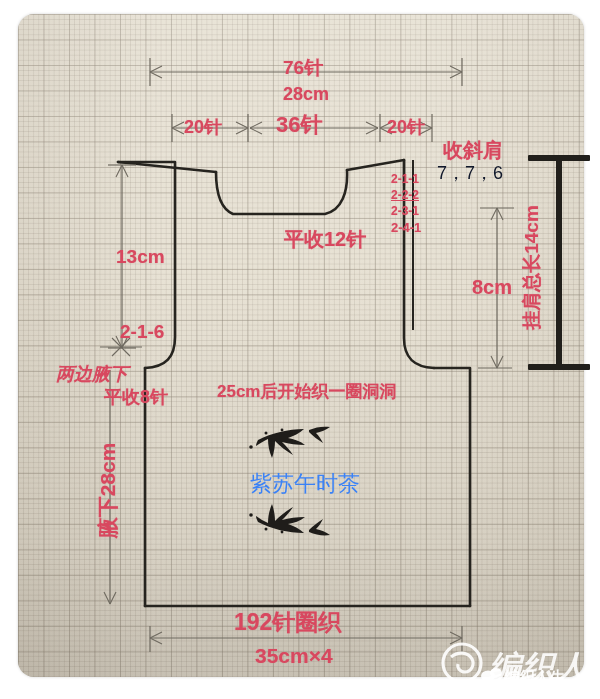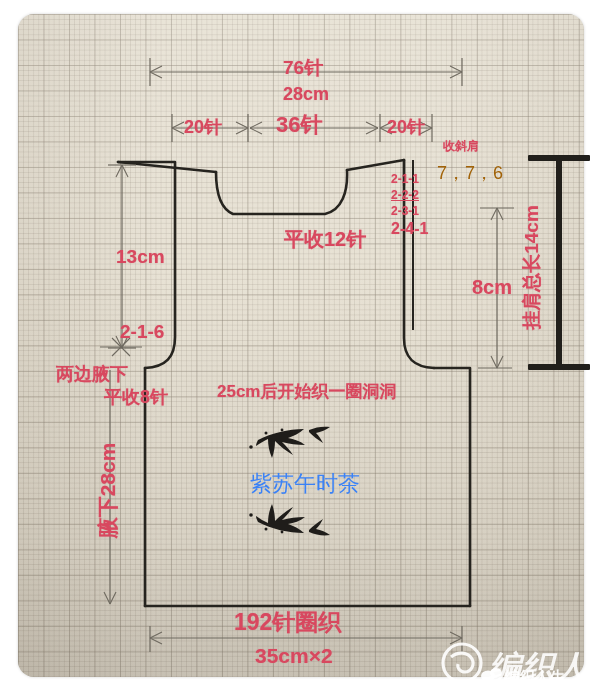--- a/index.html
+++ b/index.html
@@ -64,21 +64,21 @@
   .txt {
     position: absolute;
     white-space: nowrap;
     line-height: 1;
   }
   .red {
     color: #d8485f;
     font-weight: bold;
     text-shadow: 0 0 1px rgba(216,72,95,0.45);
   }
-  .dark { color: #a16207; }
+  .dark { color: #0f172a; }
   .vert {
     transform-origin: 50% 50%;
   }
   .wm {
     position: absolute;
     color: rgba(255,255,255,0.88);
     font-weight: bold;
     white-space: nowrap;
   }
 </style>
@@ -176,48 +176,48 @@
     </g>
   </svg>
 
   <div class="txt red" style="left:283px; top:58px; font-size:19px;">76针</div>
   <div class="txt red" style="left:283px; top:85px; font-size:18px;">28cm</div>
 
   <div class="txt red" style="left:184px; top:118px; font-size:18px;">20针</div>
   <div class="txt red" style="left:276px; top:114px; font-size:22px;">36针</div>
   <div class="txt red" style="left:387px; top:118px; font-size:18px;">20针</div>
 
-  <div class="txt red" style="left:443px; top:140px; font-size:12px;">收斜肩</div>
+  <div class="txt red" style="left:443px; top:140px; font-size:20px;">收斜肩</div>
   <div class="txt dark" style="left:437px; top:164px; font-size:18px;">7，7，6</div>
 
   <div class="txt red" style="left:391px; top:173px; font-size:12px;">2-1-1</div>
   <div class="txt red" style="left:391px; top:189px; font-size:12px;text-decoration:underline;">2-2-2</div>
   <div class="txt red" style="left:391px; top:205px; font-size:12px;">2-3-1</div>
-  <div class="txt red" style="left:391px; top:221px; font-size:16px;text-align:right;">2-4-1</div>
+  <div class="txt red" style="left:391px; top:221px; font-size:13px;text-align:right;">2-4-1</div>
 
   <div class="txt red" style="left:284px; top:207px; font-size:20px;margin-top:22px;">平收12针</div>
 
   <div class="txt red" style="left:116px; top:247px; font-size:19px;">13cm</div>
 
   <div class="txt red" style="left:120px; top:322px; font-size:19px;">2-1-6</div>
 
-  <div class="txt red" style="left:56px; top:365px; font-size:18px;">两边腋下</div>
+  <div class="txt red" style="left:56px; top:365px; font-size:18px;font-style:italic;">两边腋下</div>
   <div class="txt red" style="left:56px; top:388px; font-size:18px;margin-left:48px;">平收8针</div>
 
 
   <div class="txt red" style="left:217px; top:383px; font-size:17px;">25cm后开始织一圈洞洞</div>
 
   <div class="txt red vert" style="left:60px; top:480px; font-size:21px; transform:rotate(-90deg);">腋下28cm</div>
 
   <div class="txt red" style="left:472px; top:277px; font-size:20px;">8cm</div>
 
   <div class="txt red vert" style="left:469px; top:258px; font-size:19px; transform:rotate(-90deg);">挂肩总长14cm</div>
 
   <div class="txt red" style="left:234px; top:611px; font-size:23px;">192针圈织</div>
-  <div class="txt red" style="left:255px; top:645px; font-size:21px;">35cm×2</div>
+  <div class="txt red" style="left:255px; top:645px; font-size:21px;">35cm×4</div>
 
   <svg class="layer" viewBox="0 0 600 699">
     <g fill="#1f1d1a">
       <path d="M258,440 C272,433 288,429 304,429 C300,433 294,436 288,438 C294,439 300,441 305,445
                C297,445 289,444 282,442 C286,446 290,450 293,455 C286,451 280,446 275,441
                C275,447 274,452 272,458 C269,451 268,445 268,439 C264,441 260,443 256,446
                C256,444 257,442 258,440 Z"></path>
       <path d="M309,430 C316,427 323,426 330,427 C326,430 321,432 316,433
                C319,436 321,439 323,443 C318,440 313,436 309,432 Z"></path>
       <circle cx="251" cy="447" r="1.8"></circle>

